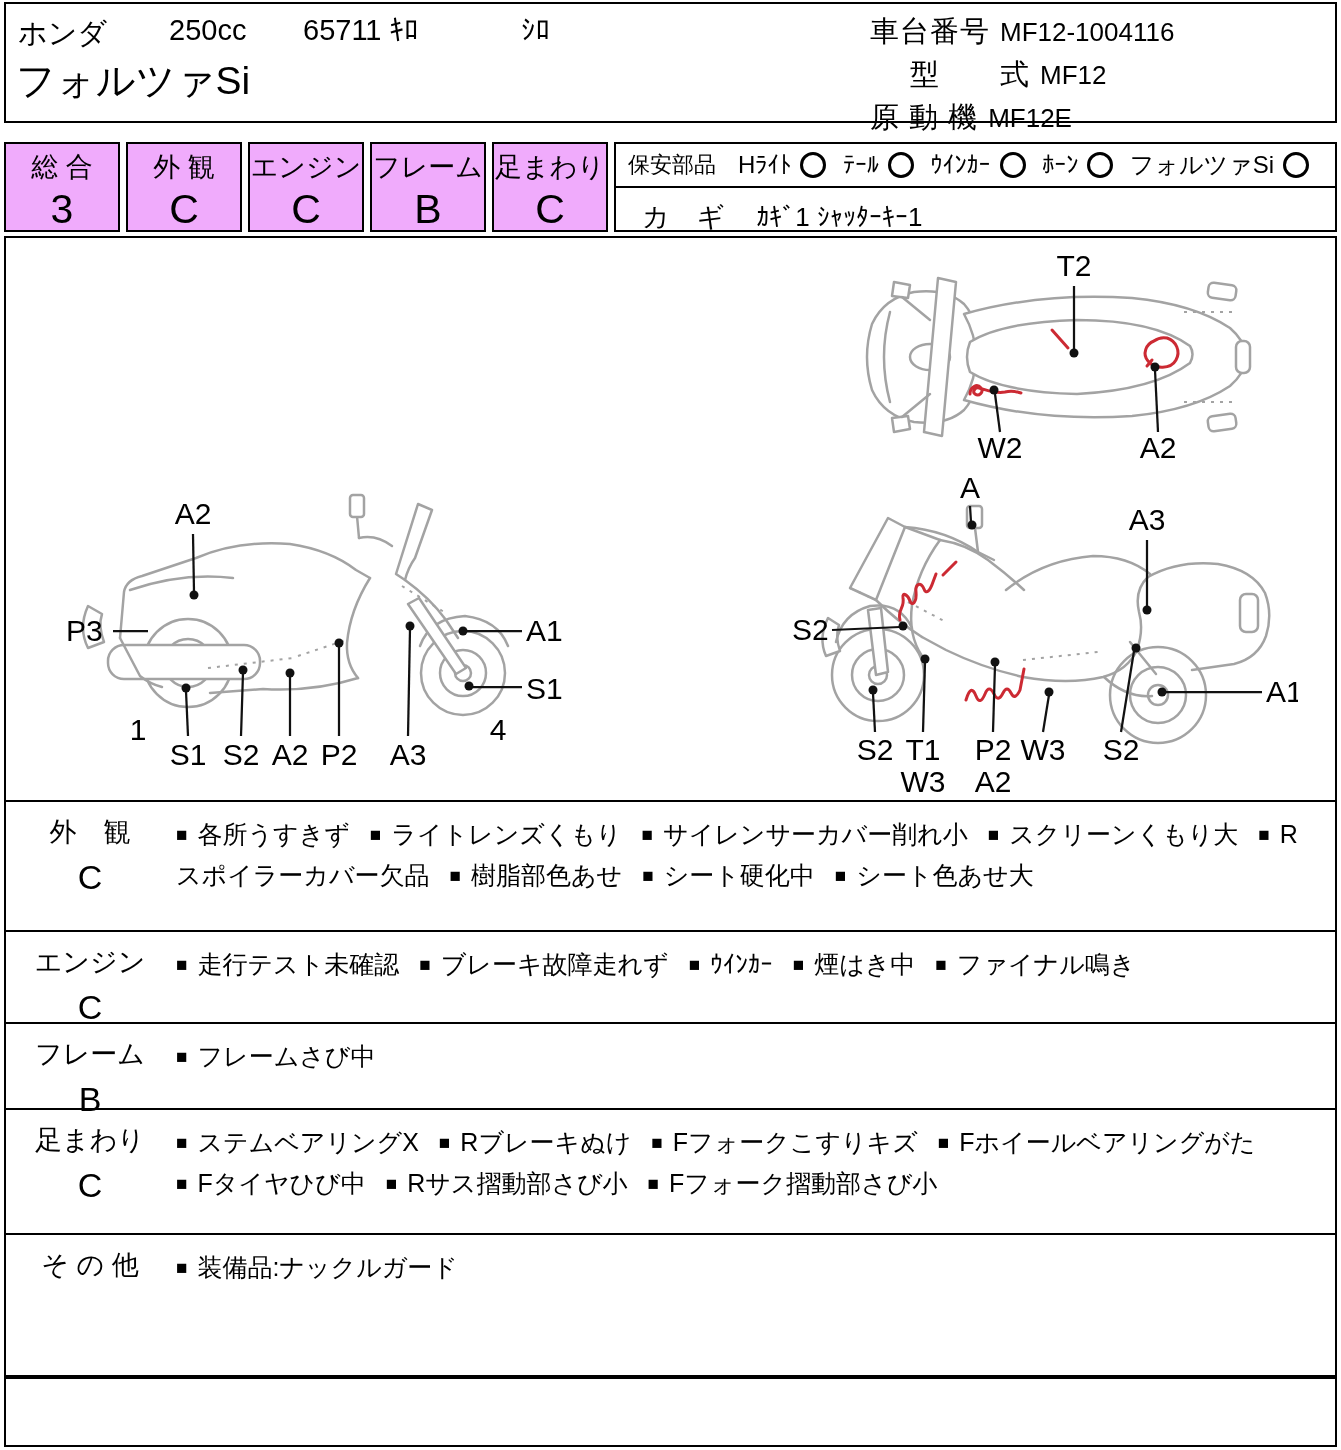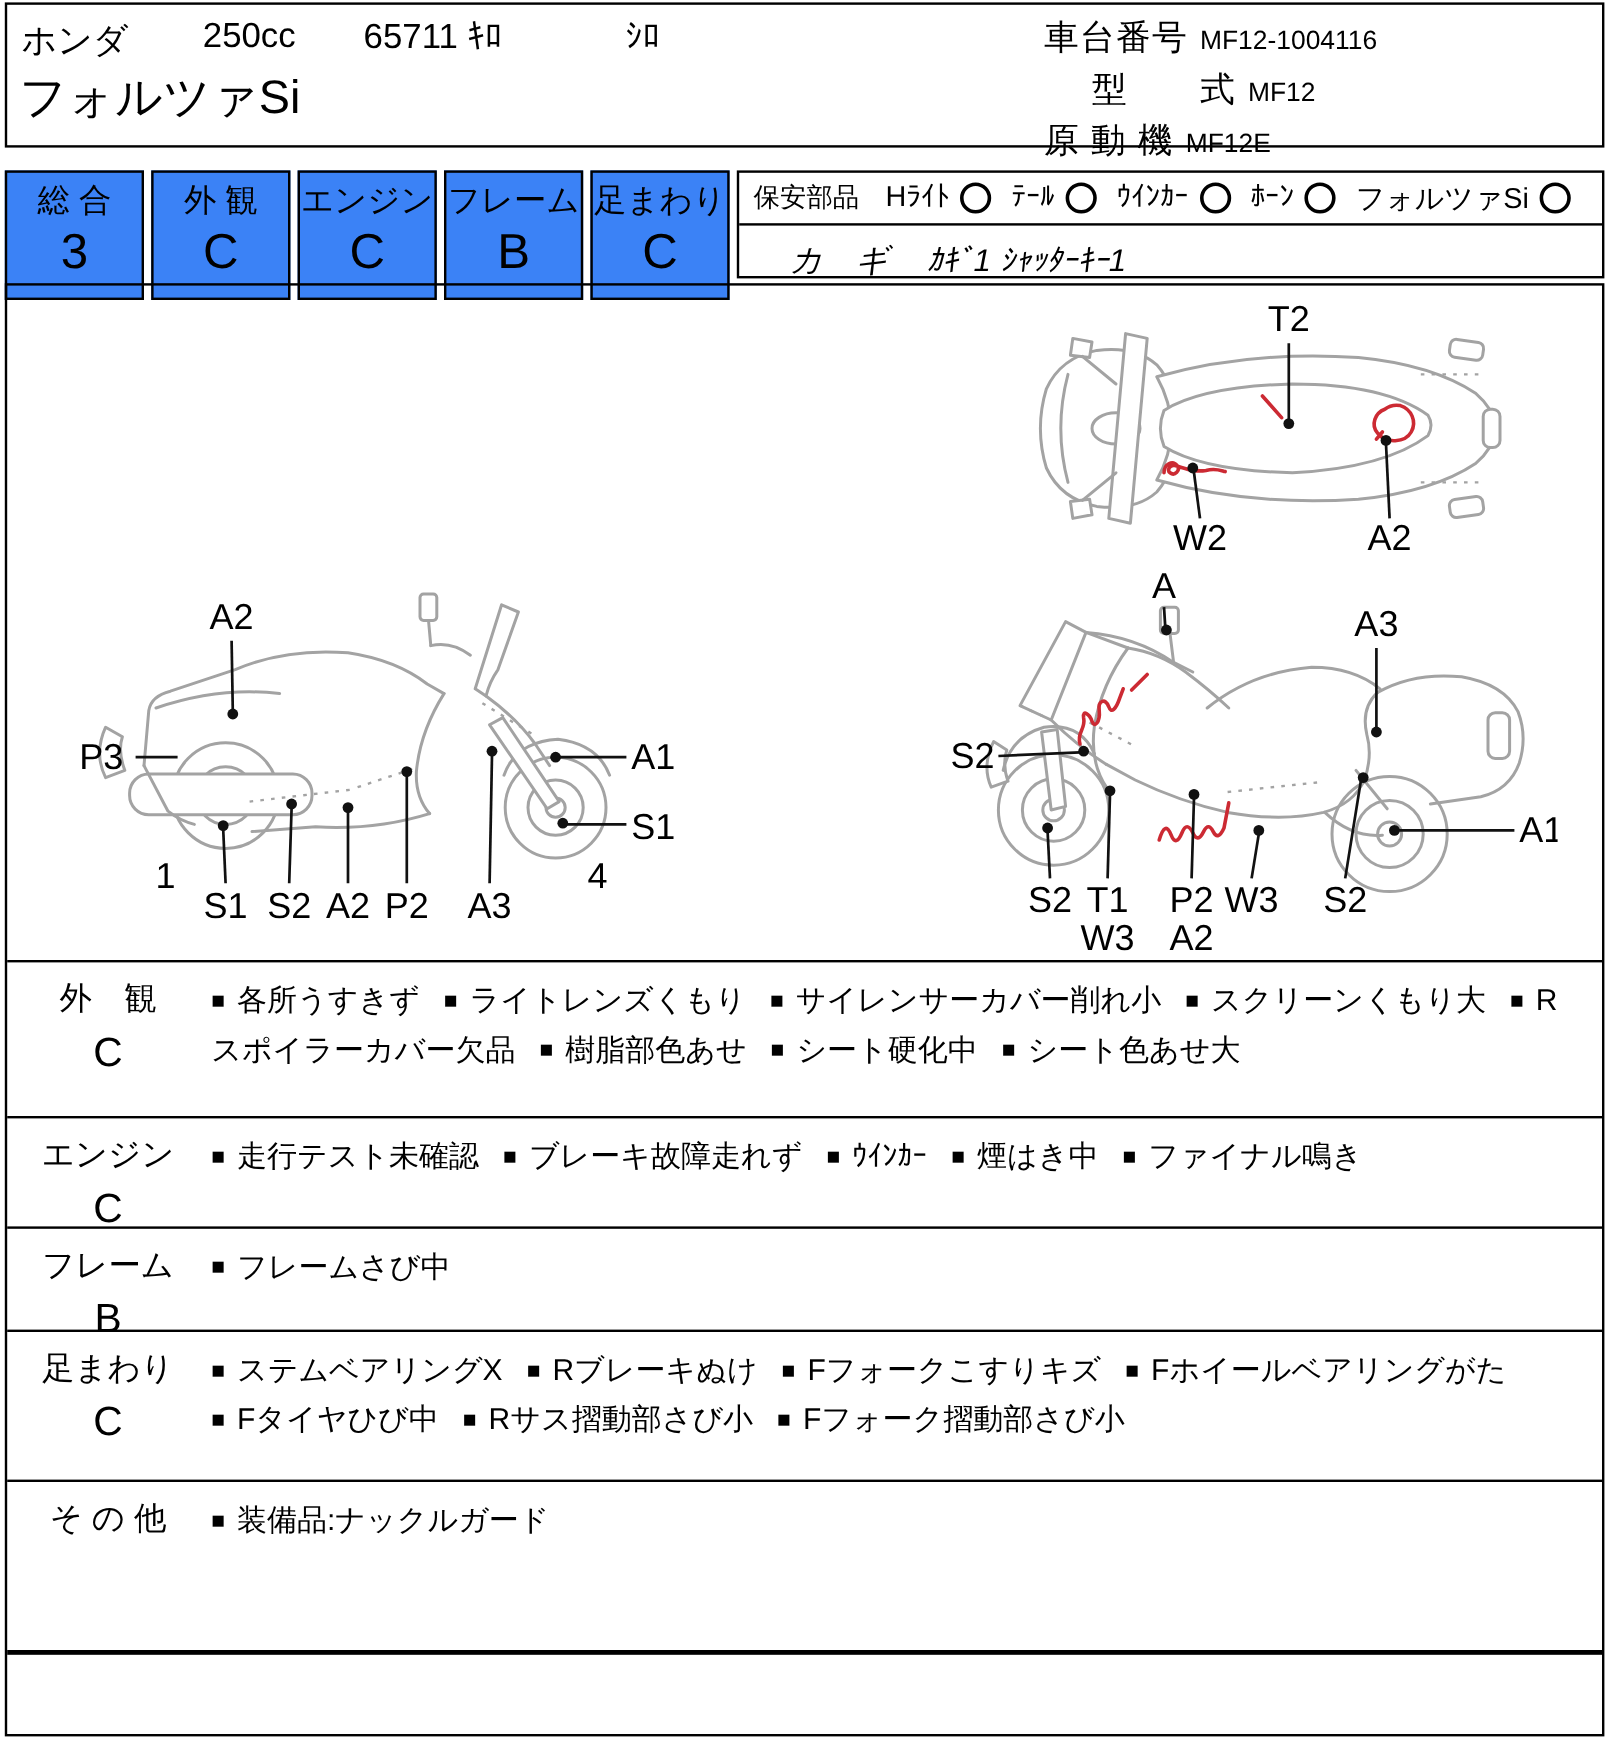--- a/index.html
+++ b/index.html
@@ -4,34 +4,34 @@
 <style>
   html,body{margin:0;padding:0;background:#fff;}
   body{width:1341px;height:1450px;position:relative;font-family:"Liberation Sans",sans-serif;color:#000;overflow:hidden;}
   .abs{position:absolute;box-sizing:border-box;}
   
   .header-box{left:4px;top:2px;width:1333px;height:121px;border:2px solid #000;}
   .h-txt{position:absolute;font-size:29px;white-space:nowrap;}
   .h-model{position:absolute;font-size:39px;white-space:nowrap;}
   .id-row{position:absolute;left:864px;white-space:nowrap;font-size:29px;}
   .id-label{display:inline-block;letter-spacing:1px;}
-  .id-value{margin-left:10px;font-size:22px;}
+  .id-value{margin-left:10px;font-size:26px;}
   
   .ratings{left:4px;top:142px;display:flex;gap:6px;}
-  .rating-box{width:116px;height:108px;border:2px solid #000;box-sizing:border-box;text-align:center;background:#3b82f6;}
+  .rating-box{width:116px;height:90px;border:2px solid #000;box-sizing:border-box;text-align:center;background:#f0abfc;}
   .rating-label{font-size:27px;margin-top:5px;white-space:nowrap;}
   .rating-value{font-size:41px;margin-top:1px;}
   
   .safety-box{left:614px;top:142px;width:723px;height:90px;border:2px solid #000;}
   .safety-row1{height:44px;border-bottom:2px solid #000;box-sizing:border-box;display:flex;align-items:center;padding:0 26px 0 12px;}
   .safety-label{font-size:22px;white-space:nowrap;}
   .safety-items{flex:1;display:flex;justify-content:space-between;margin-left:22px;}
   .safety-item{display:flex;align-items:center;font-size:24px;white-space:nowrap;}
   .circle-icon{display:inline-block;width:20px;height:20px;border:3px solid #000;border-radius:50%;margin-left:9px;}
-  .key-row{height:58px;display:flex;align-items:center;padding-left:42px;font-size:27px;white-space:nowrap;font-style:italic;}
+  .key-row{height:58px;display:flex;align-items:center;padding-left:26px;font-size:27px;white-space:nowrap;}
   .key-items{margin-left:32px;font-size:26px;}
   
   .main-box{left:4px;top:236px;width:1333px;height:1211px;border:2px solid #000;}
   .diagram-area{position:relative;width:100%;height:562px;}
   .dia{position:absolute;}
   
   .sec-row{display:flex;box-sizing:border-box;border-top:2px solid #000;}
   .sec-head{width:168px;text-align:center;padding-top:12px;flex-shrink:0;}
   .sec-label{font-size:27px;white-space:nowrap;}
   .sec-grade{font-size:34px;margin-top:8px;}

